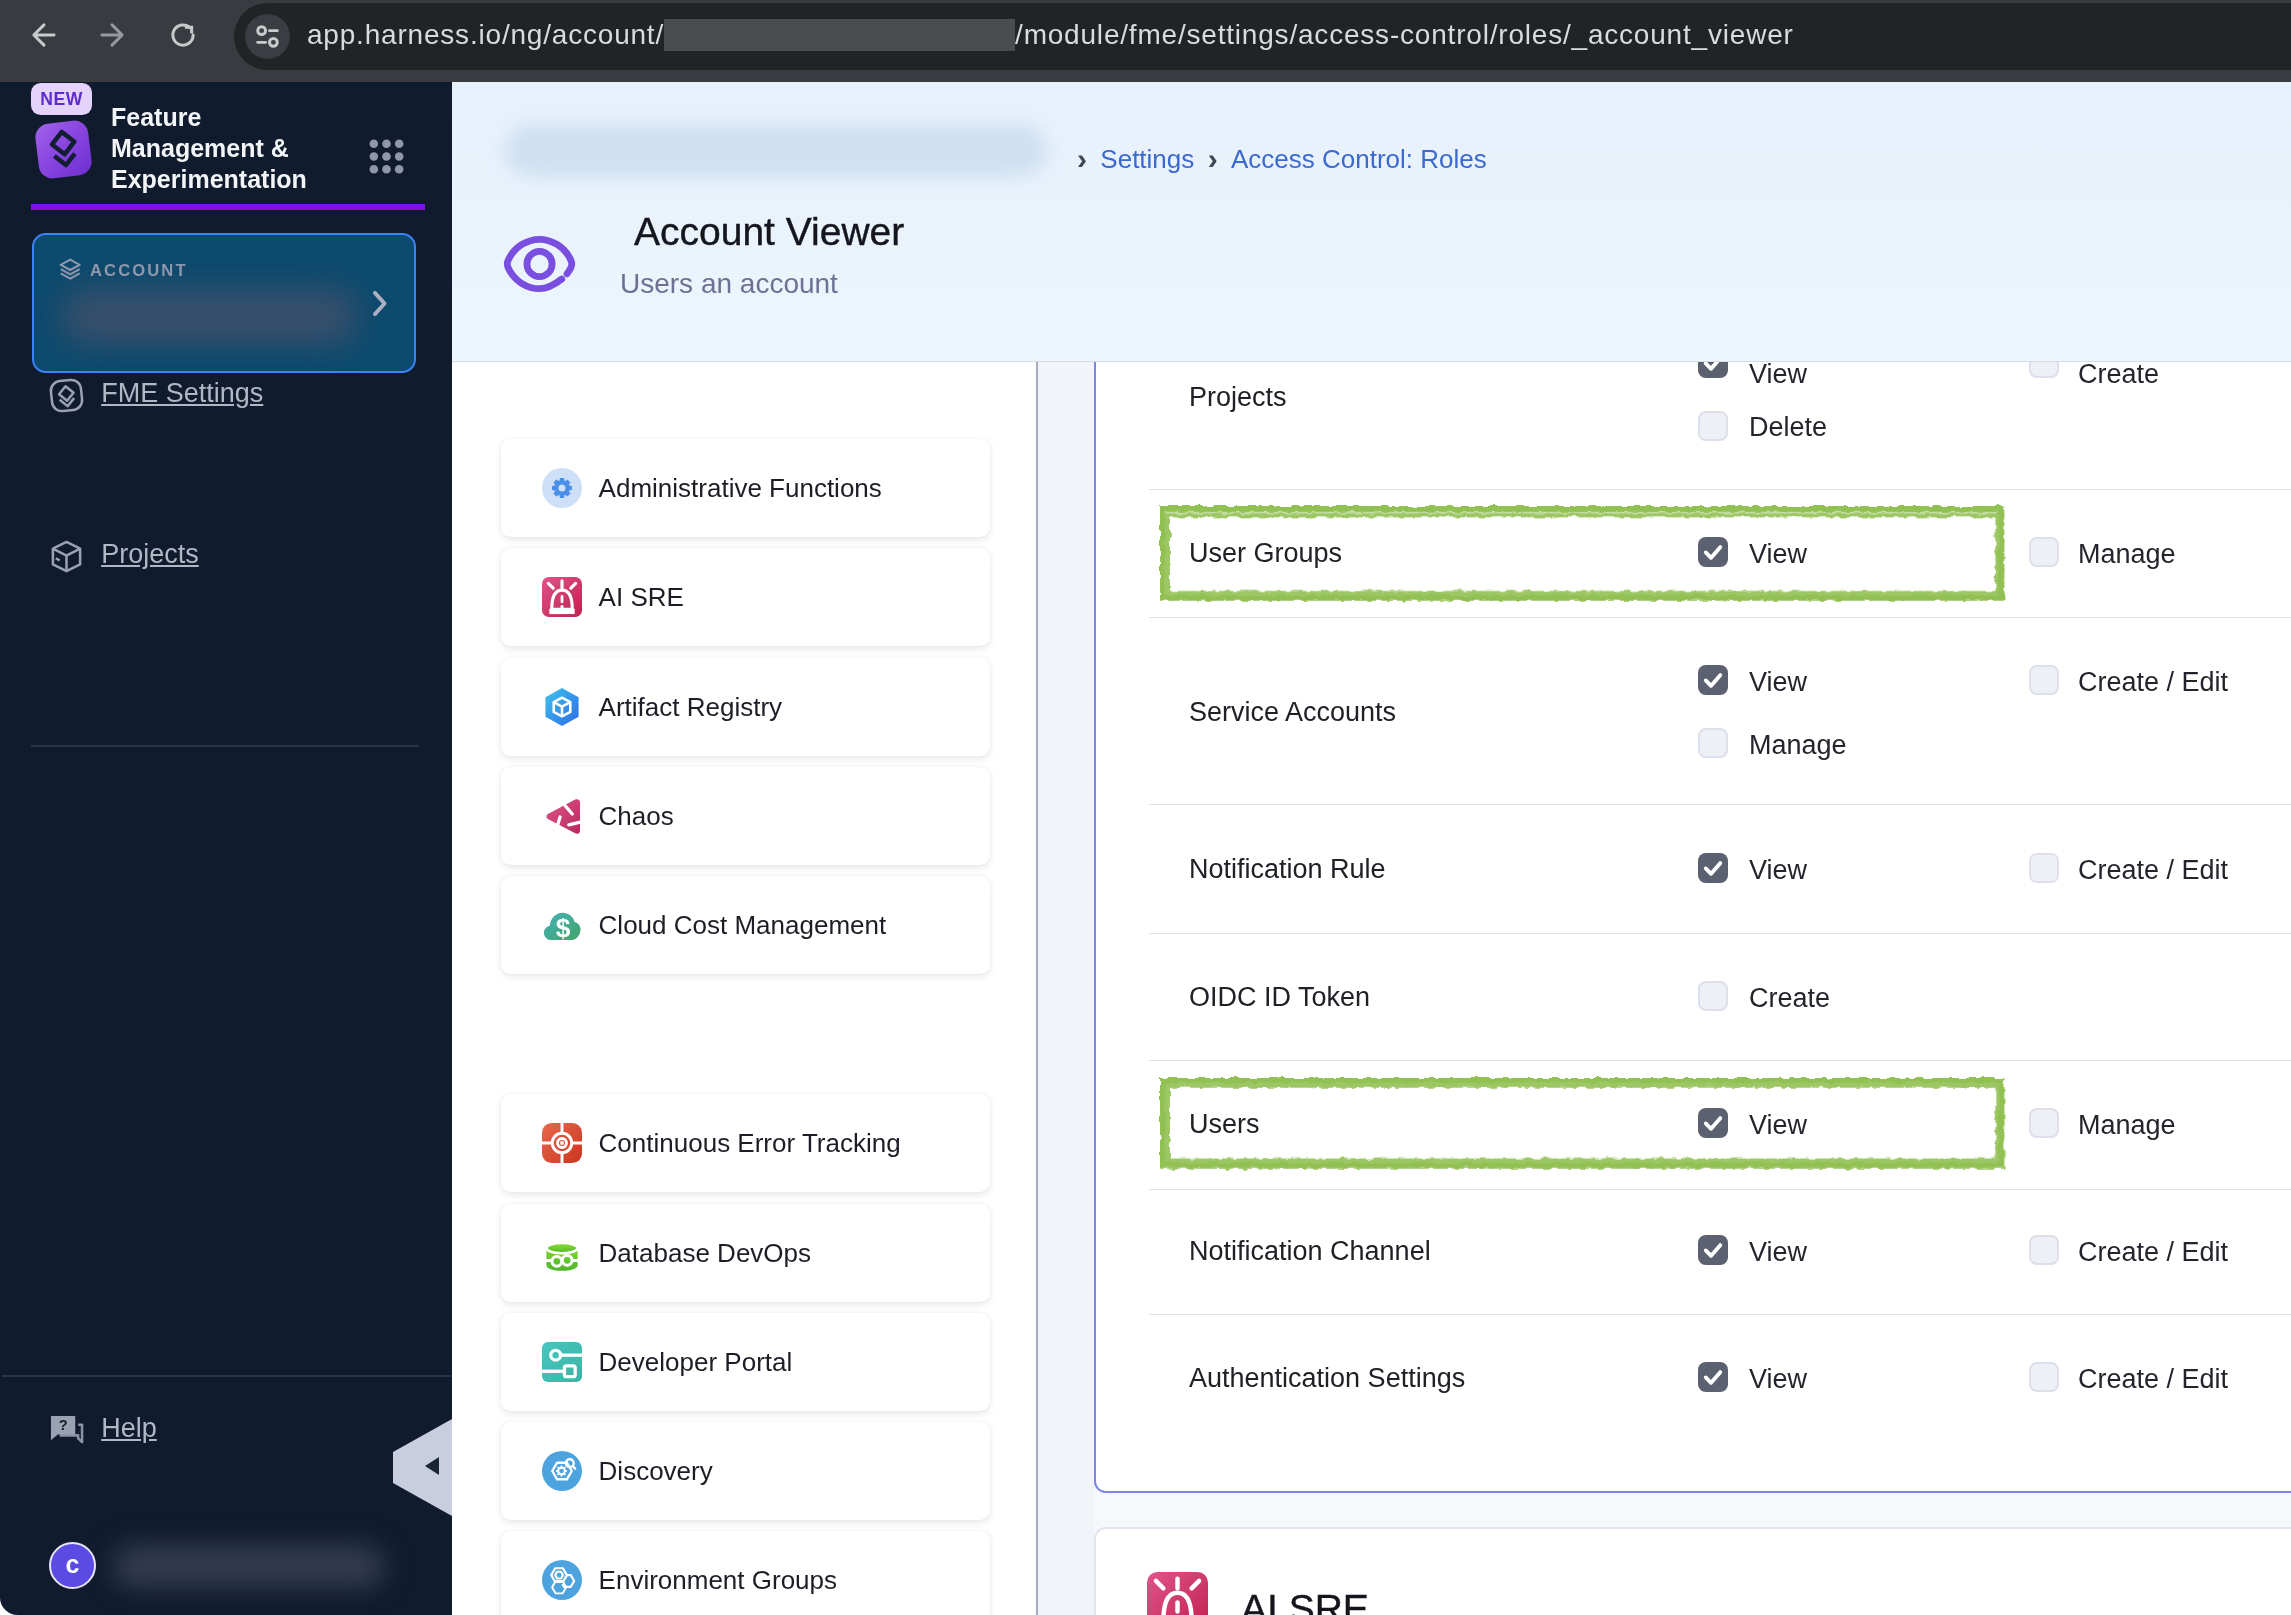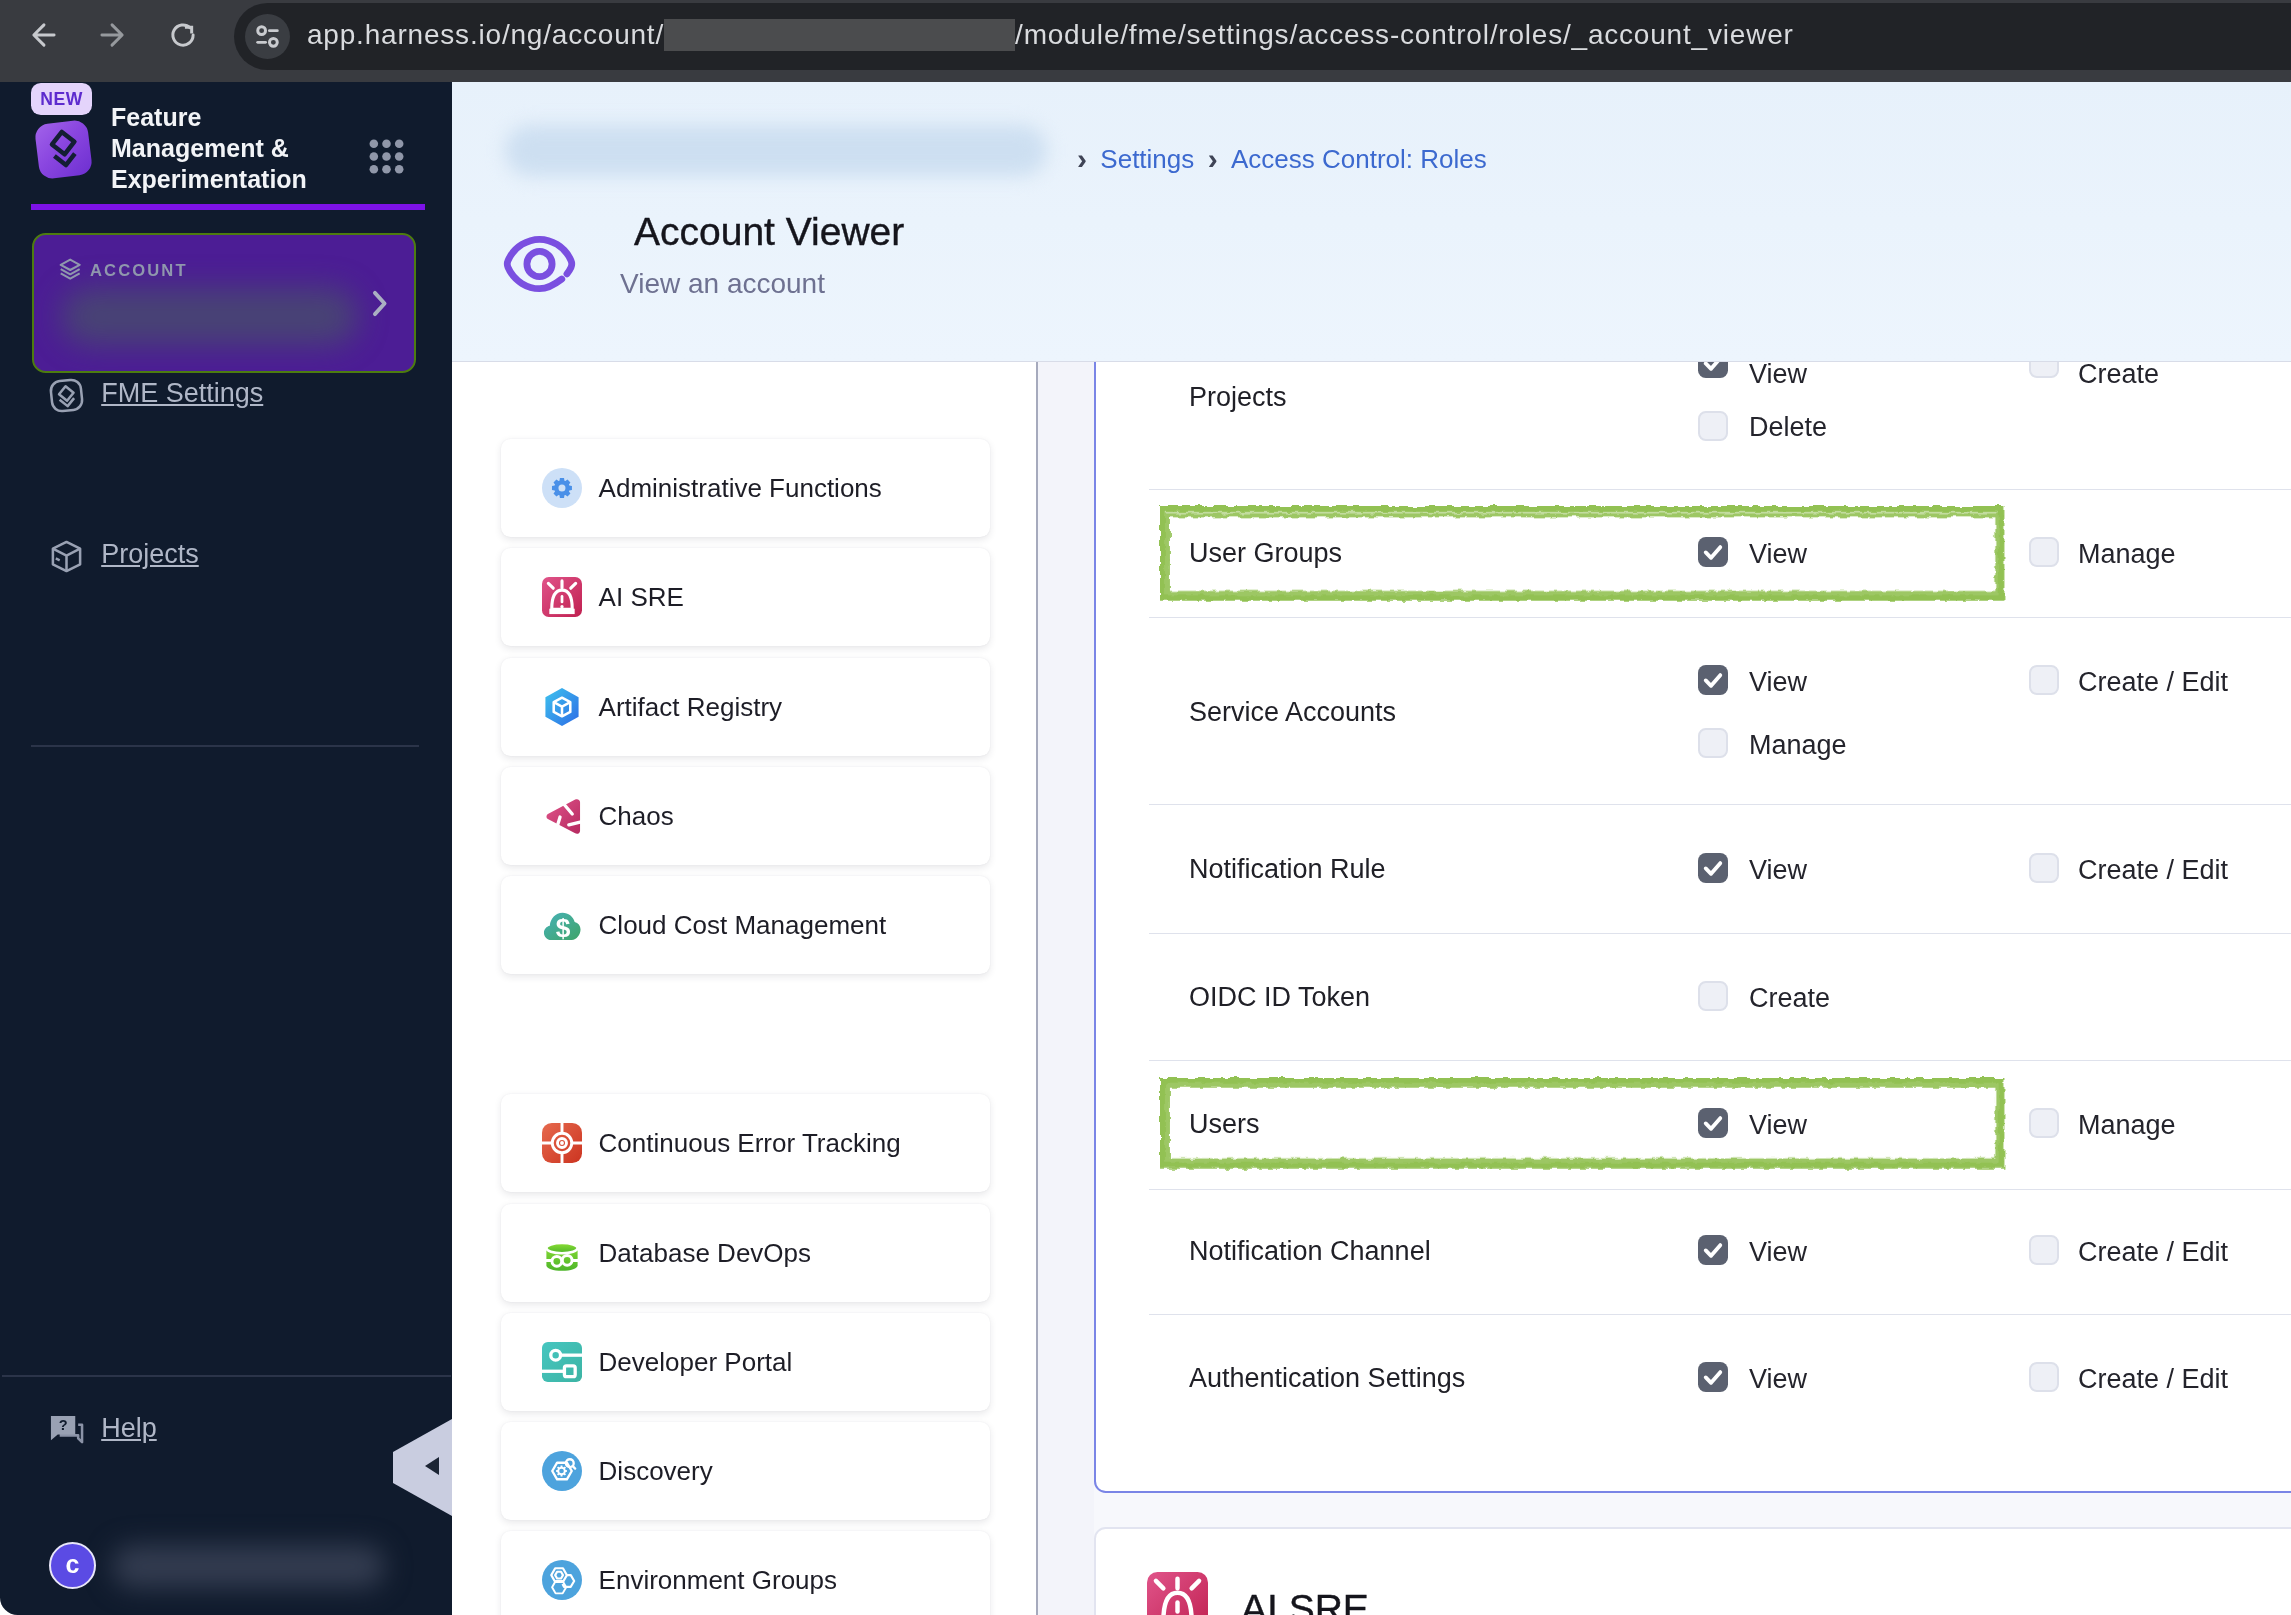--- a/index.html
+++ b/index.html
@@ -14,21 +14,21 @@
 .redact-url { display:inline-block; width:351px; height:32px; background:#4b4c4e; vertical-align:middle; margin-top:-3.9px; }
 .navbtn { position:absolute; top:16.6px; }
 
 
 #sidebar { position:absolute; left:0; top:82px; width:529px; height:1533px; background:#101b2d; border-radius:0 0 17.6px 17.6px; }
 #newbadge { position:absolute; left:31px; top:1px; width:61px; height:32px; background:#e4d4fb; border-radius:9.8px; color:#5d2bce; font-size:17.6px; font-weight:bold; text-align:center; line-height:32px; letter-spacing:0.5px; }
 #fmelogo { position:absolute; left:37px; top:40px; width:53px; height:55px; border-radius:13.7px; background:linear-gradient(140deg,#a263ea 0%,#8a46e0 45%,#6d2fd0 100%); transform:rotate(-7deg); }
 #fmetitle { position:absolute; left:111px; top:19.5px; font-size:25px; line-height:31px; font-weight:bold; color:#f2f4f7; }
 #griddots { position:absolute; left:367px; top:55px; }
 #purplerule { position:absolute; left:31px; top:122px; width:394px; height:5.9px; background:#7d12e8; }
-#acctbox { position:absolute; left:32px; top:151px; width:384px; height:140px; border:2px solid #4d7c0f; border-radius:13.7px; background:#4c1d95; overflow:hidden; }
+#acctbox { position:absolute; left:32px; top:151px; width:384px; height:140px; border:2px solid #3b82f6; border-radius:13.7px; background:#0c4a6e; overflow:hidden; }
 #acctblob { position:absolute; left:27px; top:53px; width:297px; height:57px; background:#475169; border-radius:27px; filter:blur(15.6px); opacity:.75; }
 #acctlabel { position:absolute; left:56px; top:26px; font-size:16.6px; font-weight:bold; letter-spacing:2.1px; color:#8f97ad; }
 #acctchev { position:absolute; right:25px; top:54px; }
 
 .navrow { position:absolute; left:31px; width:388px; height:68px; display:flex; align-items:flex-start; color:#b0b7c7; font-size:27px;text-decoration:underline; }
 .navrow .nicon { width:35px; height:35px; margin-left:17.6px; margin-right:17.6px; flex:none; }
 #nav-as { background:#1c2b42; border-radius:9.8px; color:#4ba8f2; }
 #sep1 { position:absolute; left:31px; top:663px; width:388px; height:2px; background:#2b3449; }
 #sep2 { position:absolute; left:2px; top:1293px; width:449px; height:2px; background:#2b3449; }
 #avatar { position:absolute; left:49px; top:1460px; width:47px; height:47px; border-radius:50%; background:#5b4be4; border:2.9px solid #e8e6f8; color:#fff; font-size:25px; font-weight:bold; text-align:center; line-height:41px; }
@@ -175,21 +175,21 @@
 <div id="header">
   <div id="bcblob"></div>
   <div id="bcrow"><span class="bcchev">›</span>&nbsp;&nbsp;&nbsp;<span class="bclink">Settings</span>&nbsp;&nbsp;&nbsp;<span class="bcchev">›</span>&nbsp;&nbsp;&nbsp;<span class="bclink">Access Control: Roles</span></div>
   <svg id="eyeicon" width="78" height="64" viewBox="0 0 80 66">
     <g stroke="#7a4fe0" stroke-width="7" fill="none" stroke-linecap="round">
       <path d="M62.5 48.5 C53.5 55.5 46.5 58.5 39.5 58.5 C28 58.5 13.5 51.5 7 36.5 C6 34.2 6 31.8 7 29.5 C13.5 14.5 28 7.5 39.5 7.5 C51 7.5 65.5 14.5 72 29.5 C73 31.8 73 34.2 72 36.5 C71.2 38.3 69.8 40.7 67.8 43.2"></path>
       <circle cx="39.5" cy="33" r="13"></circle>
     </g>
   </svg>
   <div id="pagetitle">Account Viewer</div>
-  <div id="pagesub">View an account</div>
+  <div id="pagesub">Users an account</div>
 </div>
 
 <div id="content">
   <div id="vline"></div>
   <div id="lavender"></div>
   <div id="rightbg"></div>
   <div id="bigcard"></div>
   <div id="card2"></div>
 
   <div class="modcard" style="top:77px">

